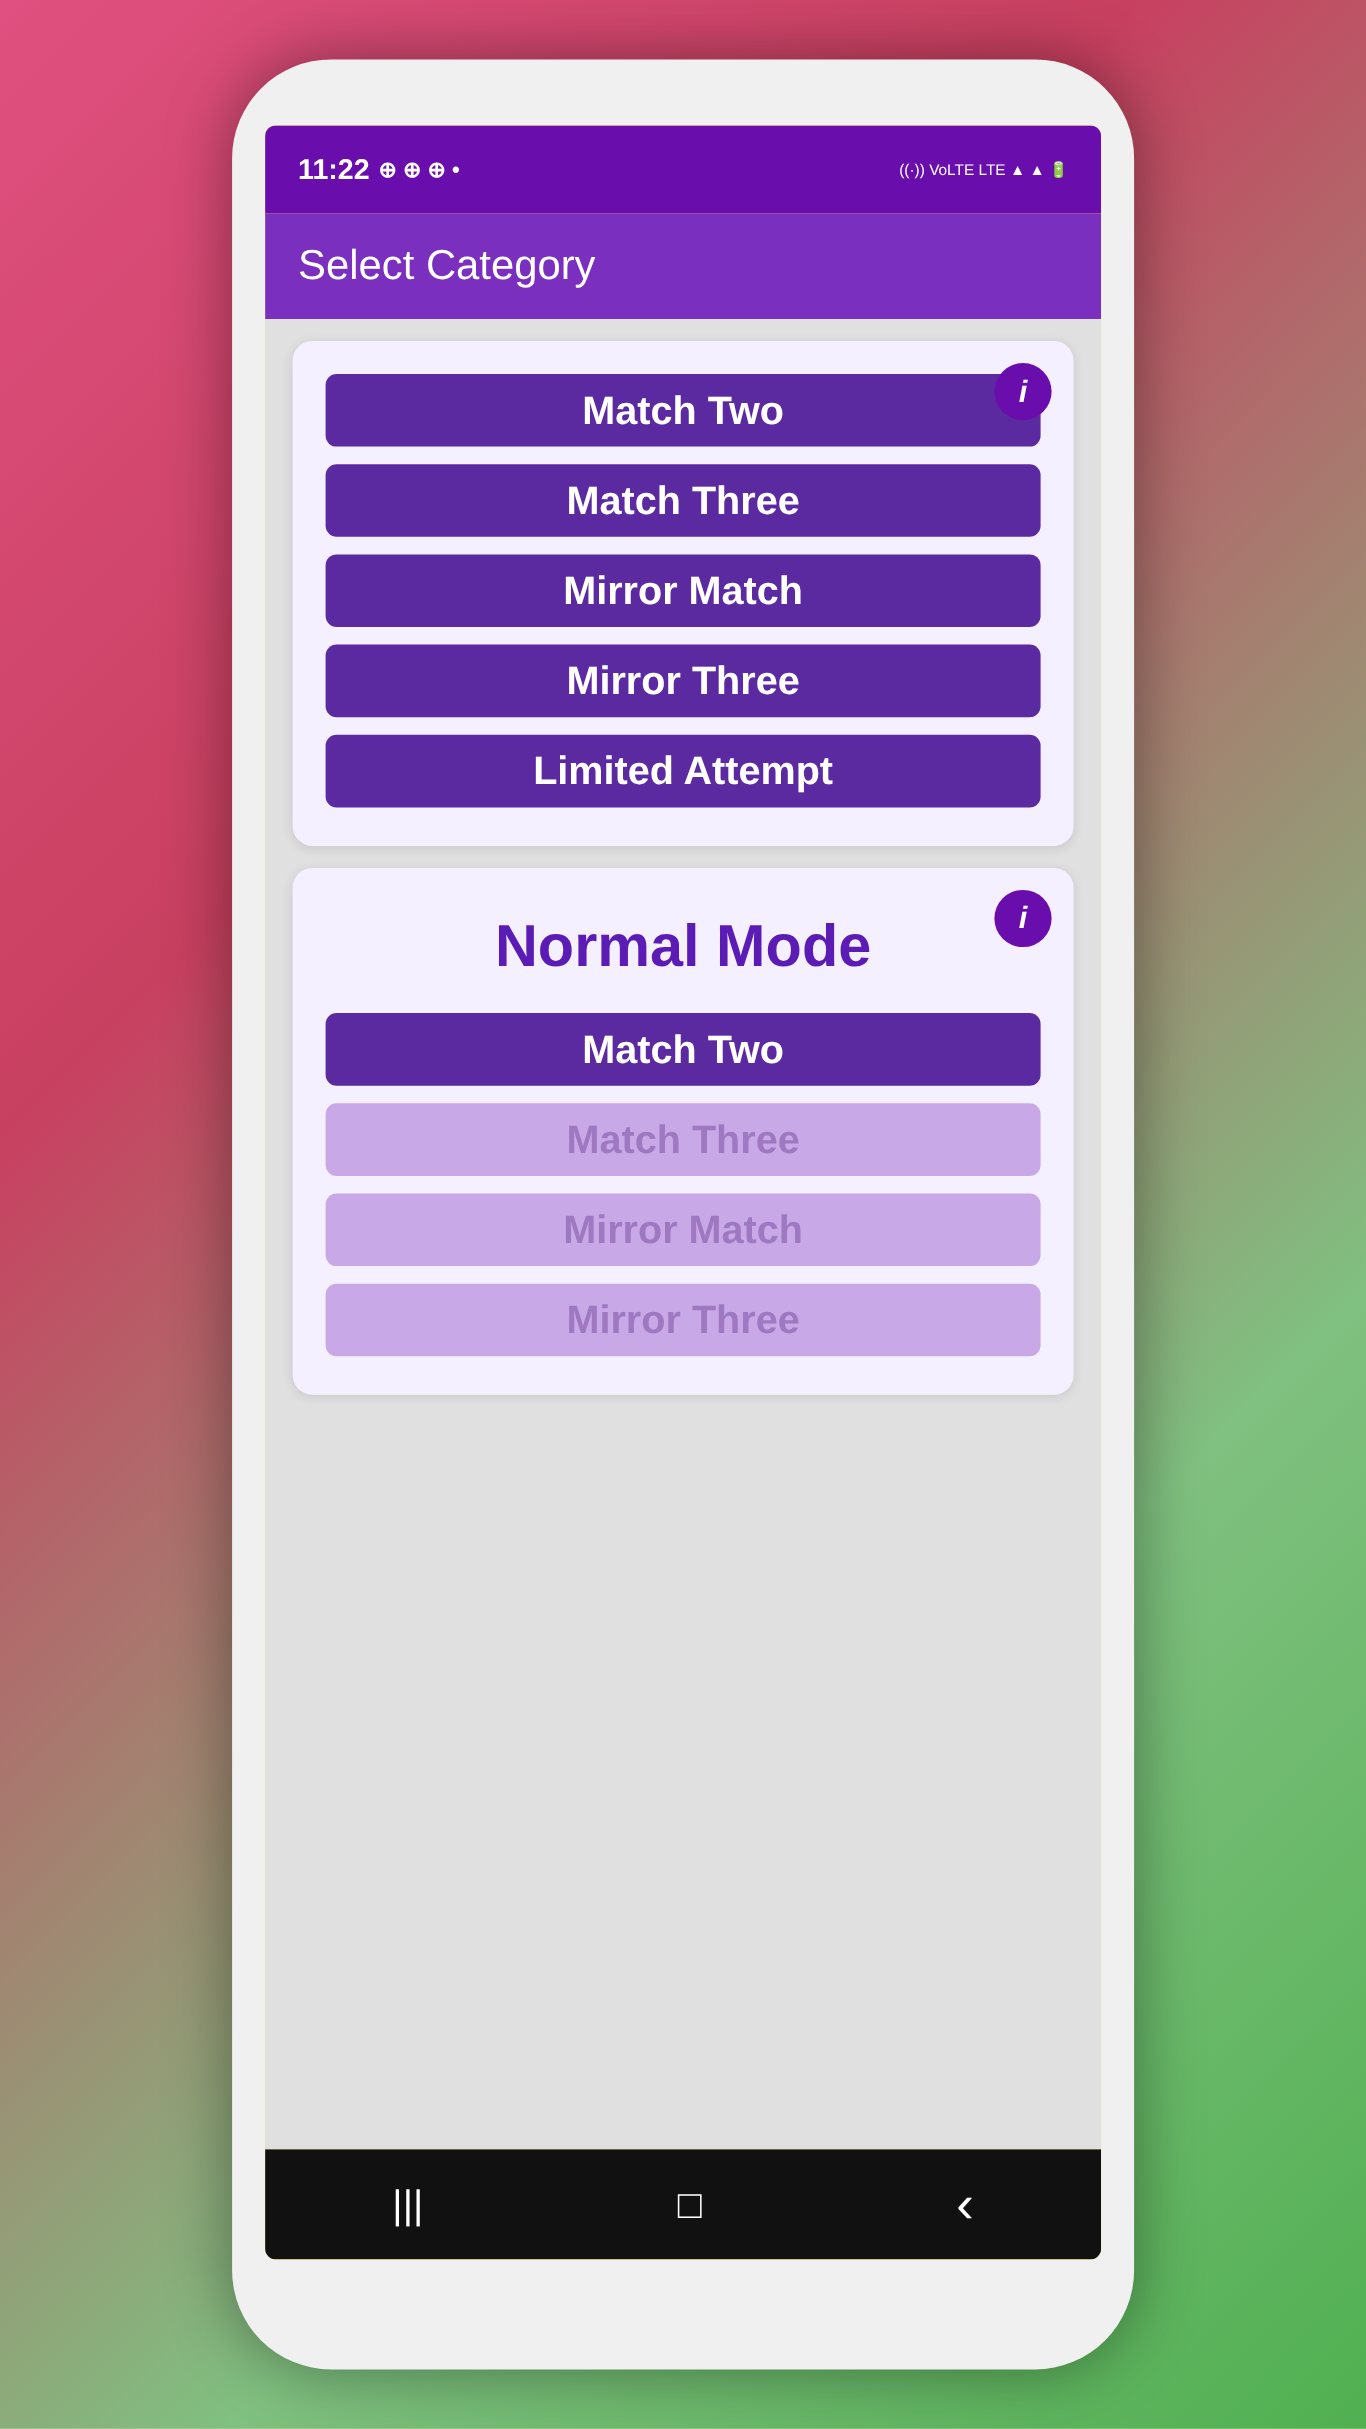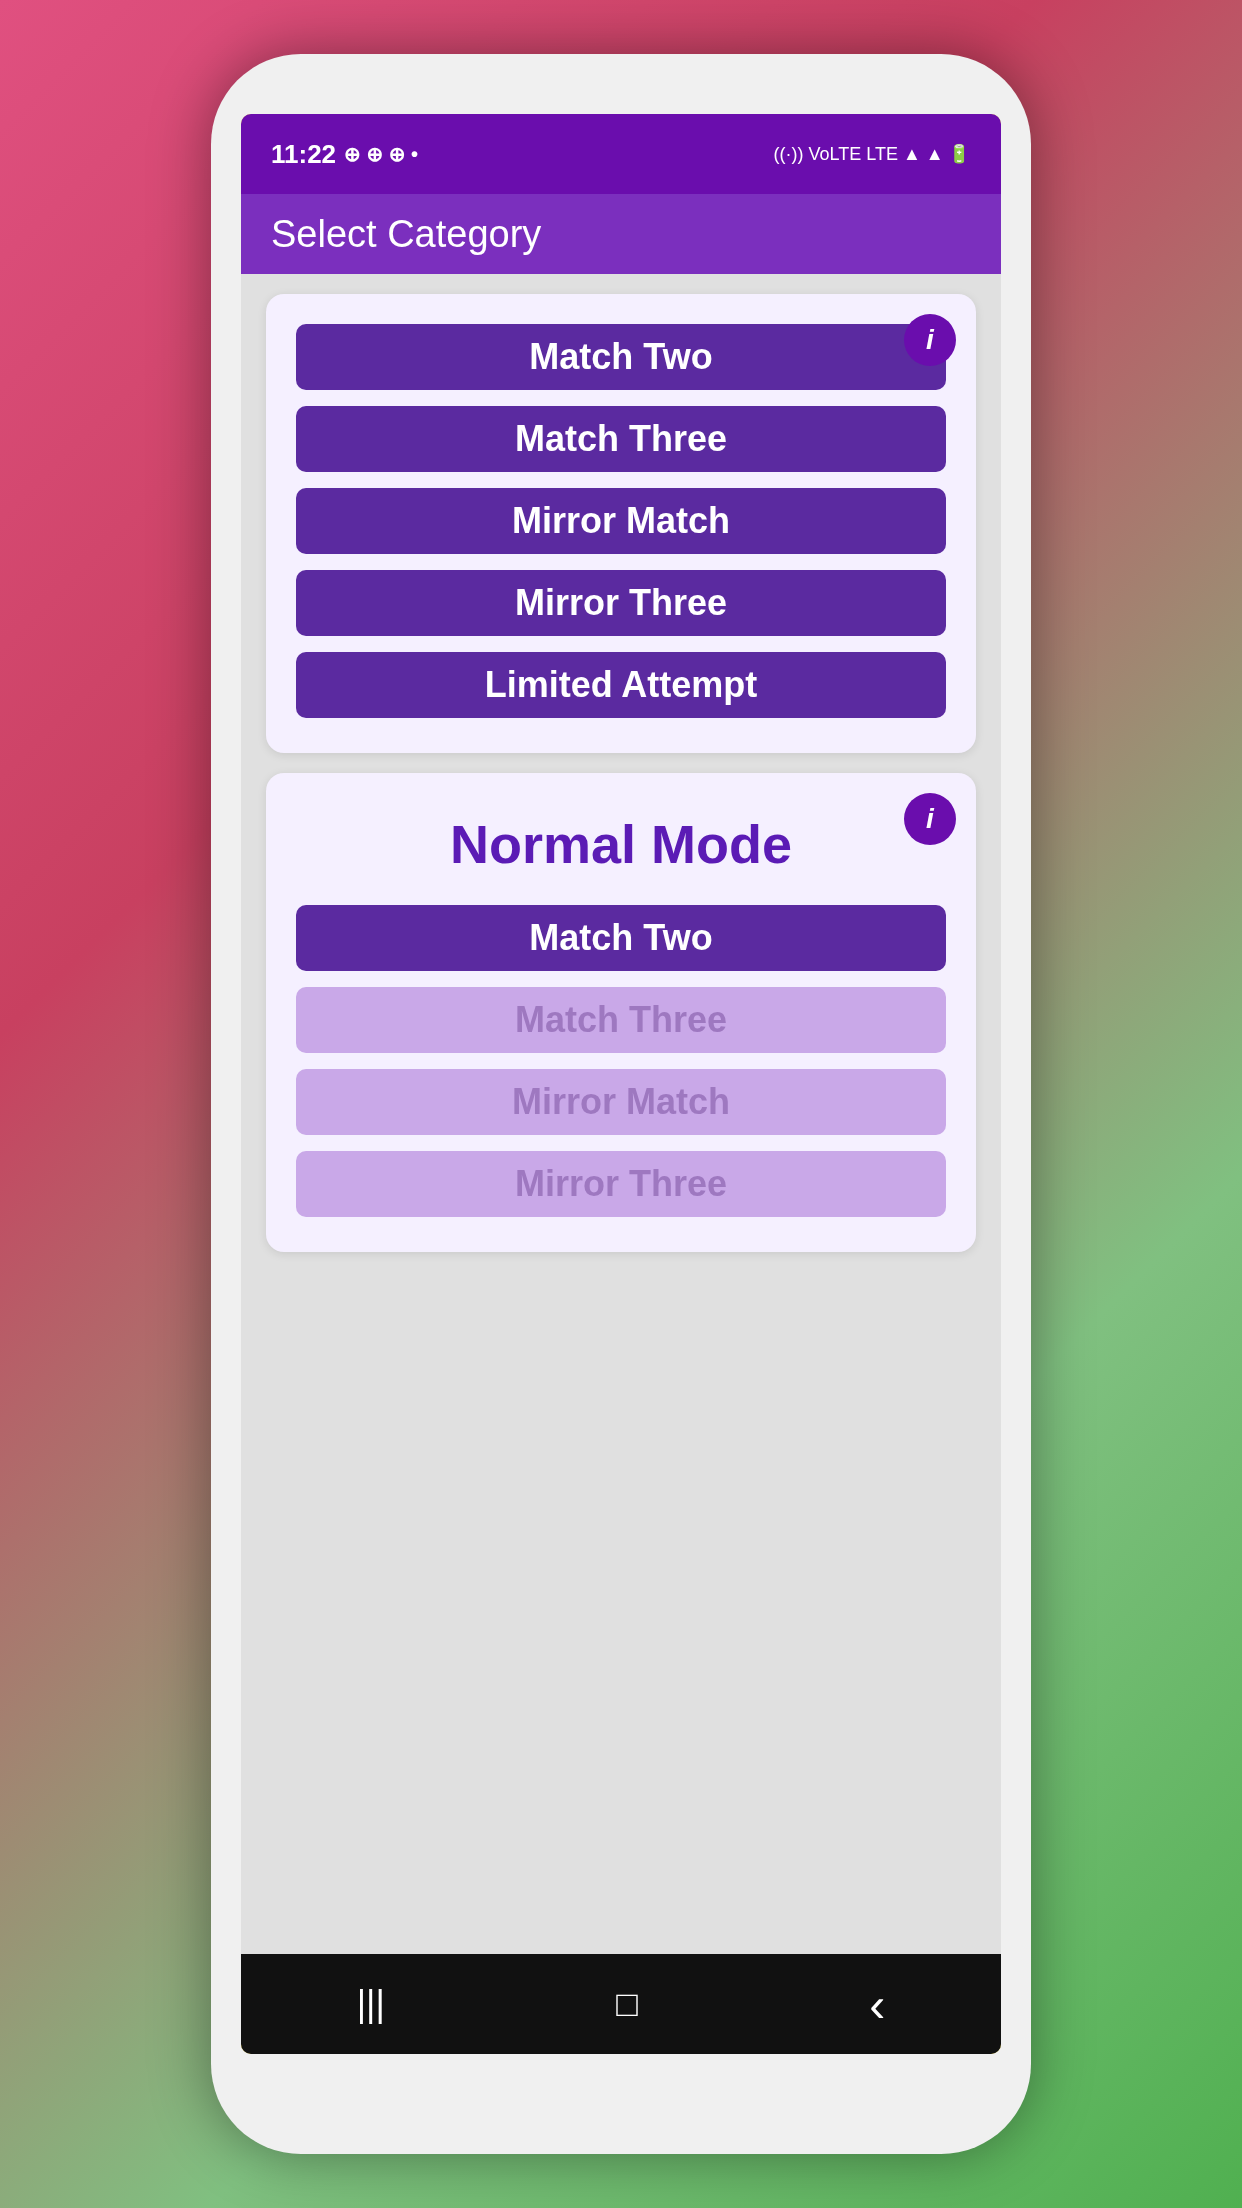--- a/index.html
+++ b/index.html
@@ -62,21 +62,21 @@
       color: white;
       font-size: 22px;
       display: flex;
       align-items: center;
       gap: 6px;
     }
 
     
     .app-bar {
       background: #7b2fbe;
-      height: 80px;
+      height: 96px;
       display: flex;
       align-items: center;
       padding: 0 30px;
       flex-shrink: 0;
     }
 
     .app-bar-title {
       color: white;
       font-size: 38px;
       font-weight: 500;
@@ -178,21 +178,21 @@
 
 <div class="phone-outer">
   <div class="phone-screen">
 
     <div class="status-bar">
       <div class="status-left">
         <span>11:22</span>
         <span style="font-size:20px;">⊕ ⊕ ⊕ •</span>
       </div>
       <div class="status-icons">
-        <span style="font-size:18px;">((·)) VoLTE LTE ▲ ▲ 🔋</span>
+        <span style="font-size:14px;">((·)) VoLTE LTE ▲ ▲ 🔋</span>
       </div>
     </div>
 
     <div class="app-bar">
       <span class="app-bar-title">Select Category</span>
     </div>
 
     <div class="content">
 
       <div class="mode-card">

